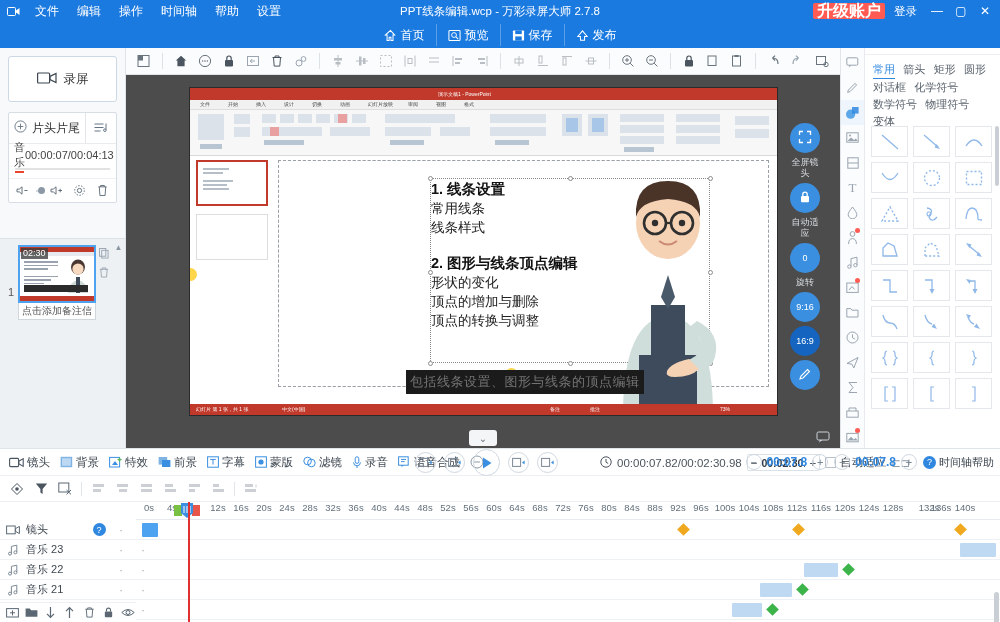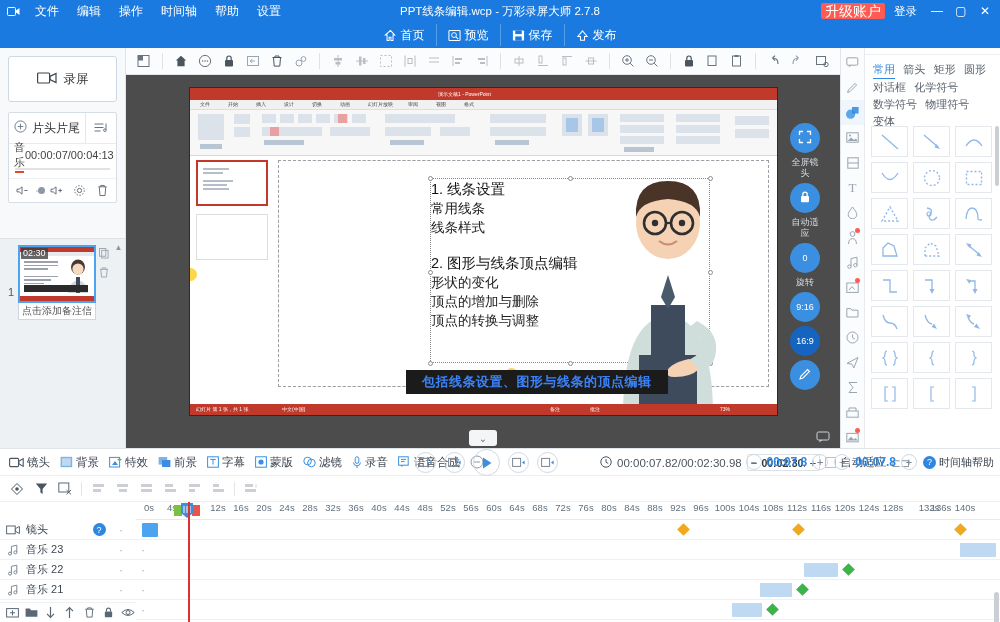--- a/index.html
+++ b/index.html
@@ -23,22 +23,23 @@
   .tb-menu { display:flex; align-items:center; }
   .tb-menu span {
     padding:0 9px; font-size:12px; line-height:22px; cursor:default; white-space:nowrap;
   }
   .tb-title {
     position:absolute; left:0; right:0; text-align:center; font-size:11.5px; line-height:22px;
     pointer-events:none;
   }
   .tb-right { position:absolute; right:4px; top:0; height:22px; display:flex; align-items:center; gap:2px; }
   .upgrade {
-    background:#ff5b52; color:#fff; font-size:14px; padding:1px 4px; border-radius:2px;
+    background:#ff5b52; color:#fff; font-size:16px; padding:1px 4px; border-radius:2px;
     line-height:14px;
+    font-weight:bold;
   }
   .tb-right .login { font-size:11.5px; padding:0 7px; }
   .wbtn { width:22px; height:22px; display:flex; align-items:center; justify-content:center; font-size:12px; }
 
   
   .subbar {
     position:absolute; left:0; top:22px; width:1000px; height:26px;
     background:#1a7ae0; display:flex; align-items:center; justify-content:center;
   }
   .sb-item {
@@ -138,27 +139,27 @@
     position:absolute; left:88px; top:72px; right:8px; bottom:28px; background:#fff;
     border:1px dashed #b9b9b9;
   }
   .ppt-status { position:absolute; left:0; bottom:0; right:0; height:11px; background:#c0392b; }
   .ppt-status .s { position:absolute; top:0; font-size:5px; color:#fff; line-height:11px; }
 
   .txtbox {
     position:absolute; left:240px; top:90px; width:280px; height:185px;
     border:1px dotted #8a8a8a;
   }
-  .txtbox .h { font-size:14.5px; font-weight:normal; color:#111; line-height:20px; }
+  .txtbox .h { font-size:14.5px; font-weight:bold; color:#111; line-height:20px; }
   .txtbox .l { font-size:13.5px; color:#222; line-height:19px; }
 
   .person { position:absolute; right:34px; bottom:0; width:150px; height:260px; }
   .subtitle {
-    position:absolute; left:216px; bottom:21px; background:#1b1b1b; color:#3b82f6;
-    font-size:13px; padding:3px 16px; letter-spacing:.5px; white-space:nowrap;font-weight:bold;
+    position:absolute; left:216px; bottom:21px; background:#1b1b1b; color:#737373;
+    font-size:13px; padding:3px 4px; letter-spacing:.5px; white-space:nowrap;
   }
   .sel-dash { position:absolute; border:1px dashed #9aa0a6; }
   .handle { position:absolute; width:5px; height:5px; border:1px solid #8c8c8c; background:#fff; border-radius:50%; }
   .yellow-dot { position:absolute; left:-9px; top:88px; width:13px; height:13px; border-radius:50%; background:#ffd54a; }
   .cursor-circ { position:absolute; left:315px; top:280px; width:13px; height:13px; border-radius:50%; background:#f8d64e; }
 
   
   .stage-tools { position:absolute; right:18px; top:48px; width:34px; display:flex; flex-direction:column; align-items:center; gap:4px; }
   .st-btn {
     width:30px; height:30px; border-radius:50%; background:#3b8fe0; color:#fff;

